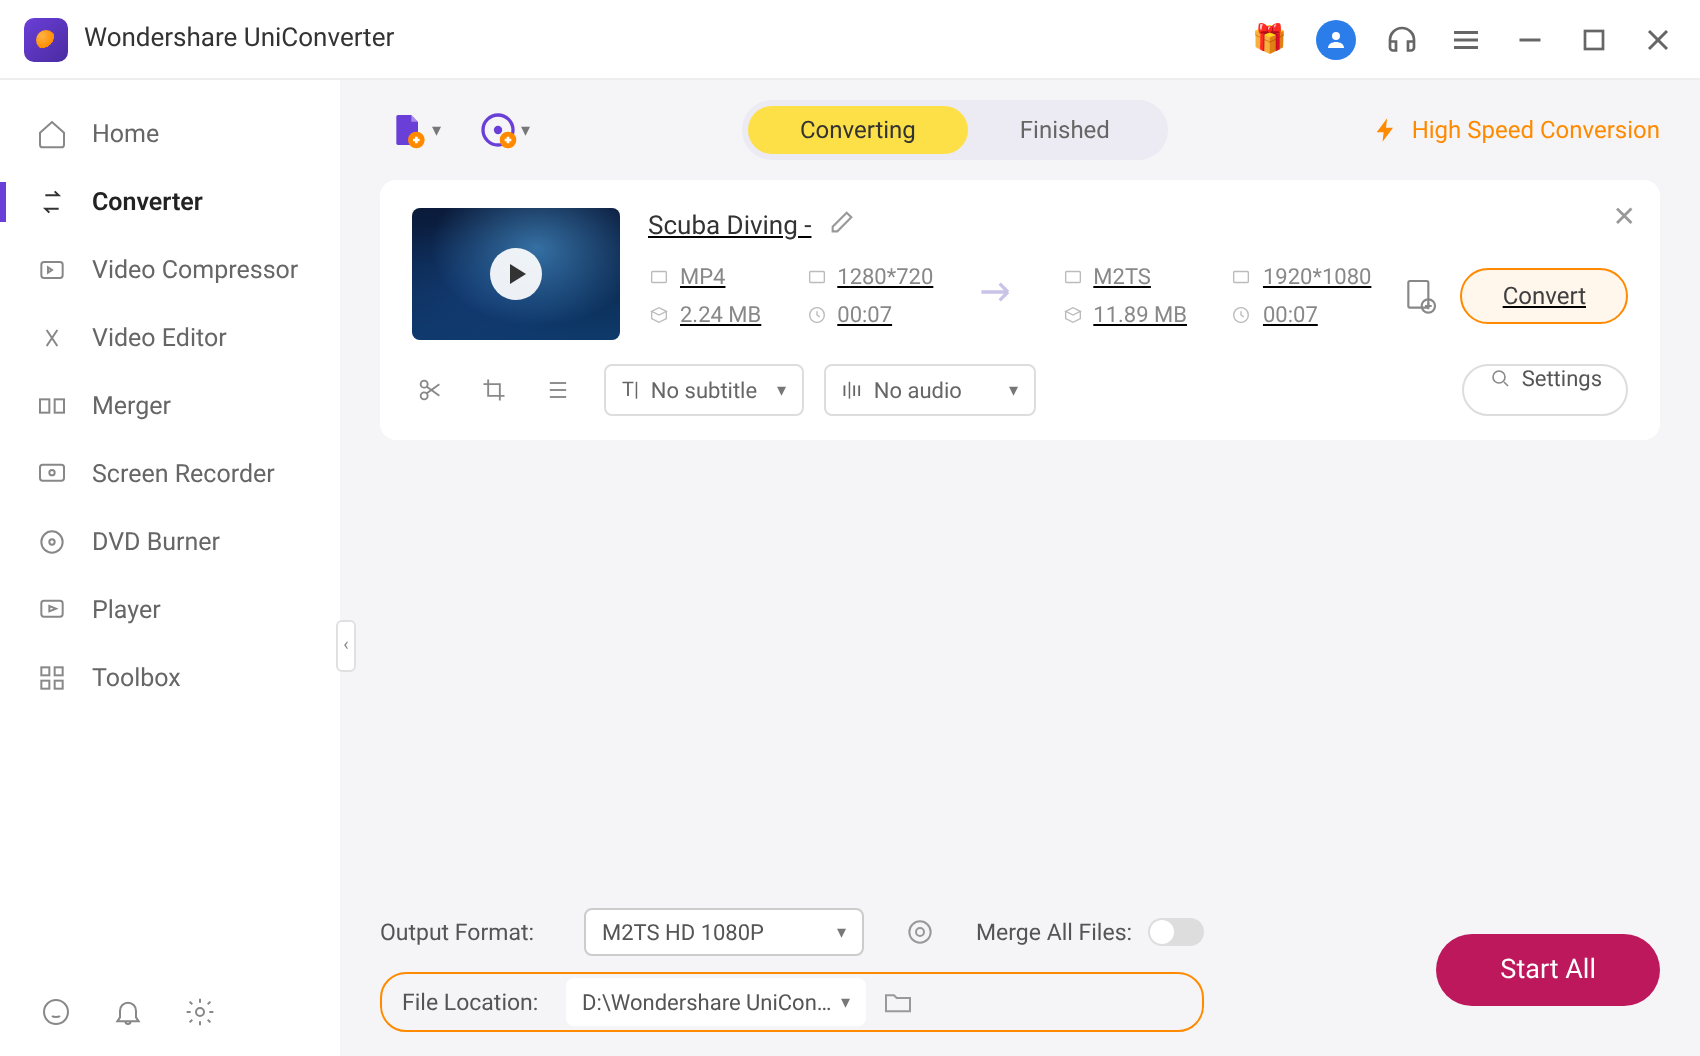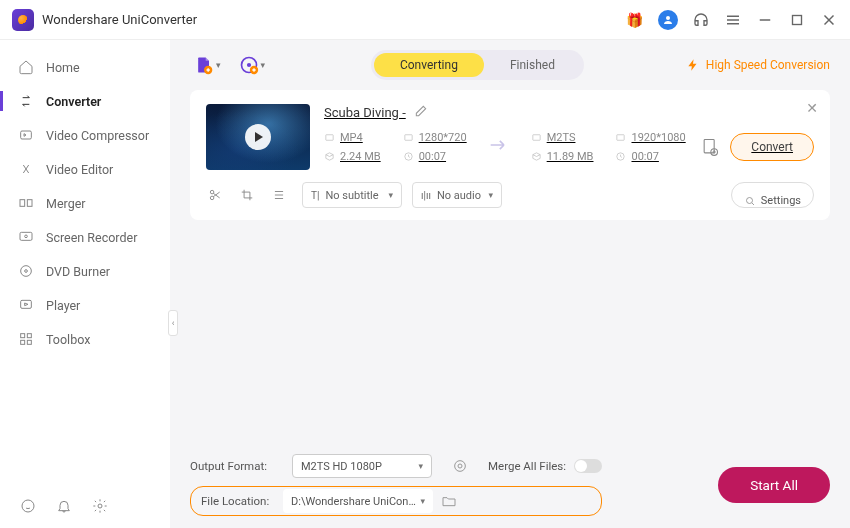--- a/index.html
+++ b/index.html
@@ -59,22 +59,22 @@
 .gear-doc svg { width:20px; height:20px; stroke:#888; fill:none; stroke-width:1.3; }
 .convert-btn { border:1.5px solid #ff8a00; background:#fff6ec; color:#404040; border-radius:16px; padding:6px 20px; font-size:12px; cursor:pointer; }
 
 .card-bottom { display:flex; align-items:center; gap:10px; margin-top:12px; }
 .mini-tools { display:flex; gap:18px; padding:0 6px 0 2px; }
 .mini-tools span { cursor:pointer; width:14px; height:14px; display:flex; align-items:center; justify-content:center; }
 .mini-tools svg { width:14px; height:14px; stroke:#888; fill:none; stroke-width:1.6; }
 .dd { border:1px solid #ddd; border-radius:4px; height:26px; display:flex; align-items:center; padding:0 8px; font-size:11px; color:#666; gap:6px; cursor:pointer; background:#fff; }
 .dd .chev { margin-left:auto; }
 .dd-sub { width:100px; }
-.dd-aud { width:90px; }
-.settings-btn { margin-left:auto; border:1px solid #ddd; border-radius:14px; height:26px; padding:0 12px; display:flex; align-items:flex-end; gap:5px; font-size:11px; color:#555; cursor:pointer; background:#fff; }
+.dd-aud { width:106px; }
+.settings-btn { margin-left:auto; border:1px solid #ddd; border-radius:14px; height:26px; padding:0 12px; display:flex; align-items:flex-start; gap:5px; font-size:11px; color:#555; cursor:pointer; background:#fff; }
 .settings-btn svg { width:12px; height:12px; stroke:#888; fill:none; stroke-width:1.6; }
 
 .content-fill { flex:1; }
 .footer { display:flex; align-items:center; gap:14px; font-size:11.5px; color:#555; }
 .footer-rows { display:flex; flex-direction:column; gap:8px; }
 .frow { display:flex; align-items:center; gap:20px; }
 .flabel { width:82px; }
 .fdd { border:1px solid #ccc; border-radius:4px; height:24px; width:140px; display:flex; align-items:center; padding:0 8px; font-size:11px; color:#555; cursor:pointer; background:#fff; }
 .fdd .chev { margin-left:auto; }
 .highlight-row { border:1.5px solid #ff8a00; border-radius:13px; padding:2px 6px 2px 10px; display:flex; align-items:center; gap:8px; }

